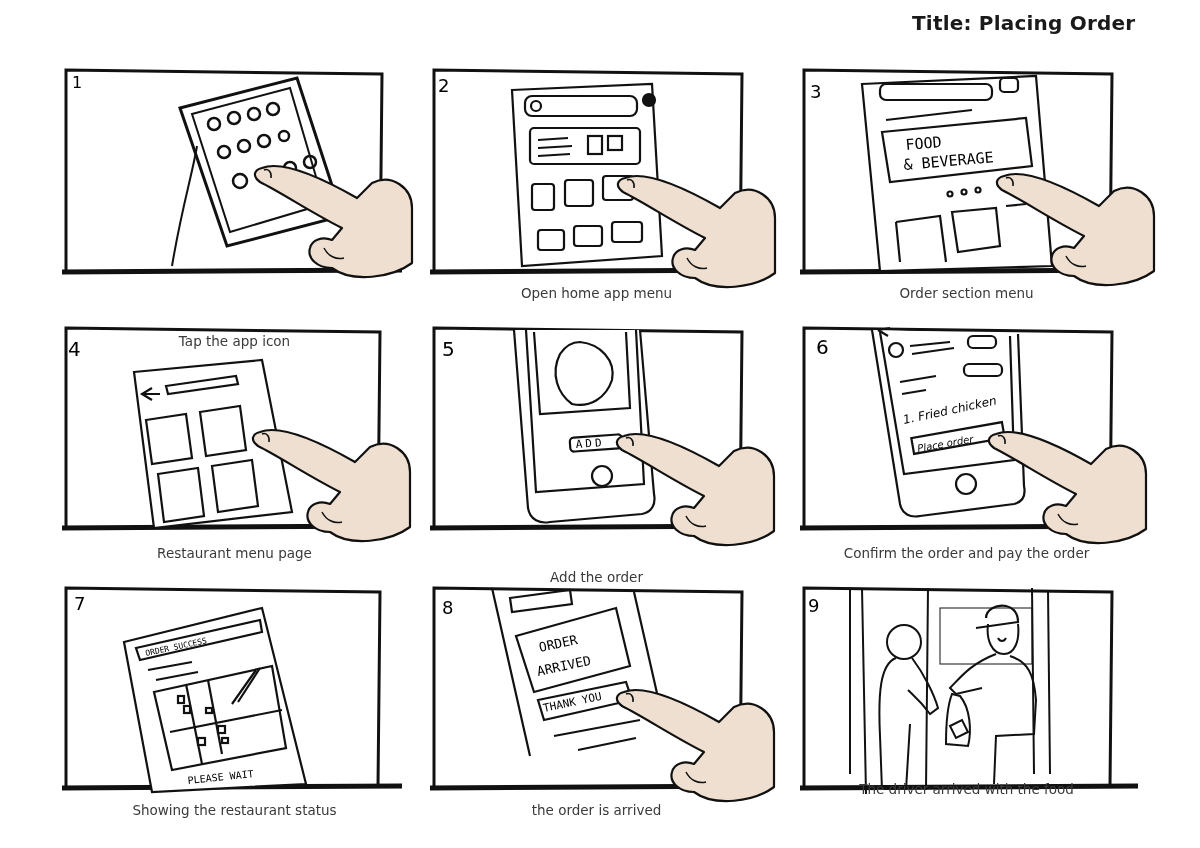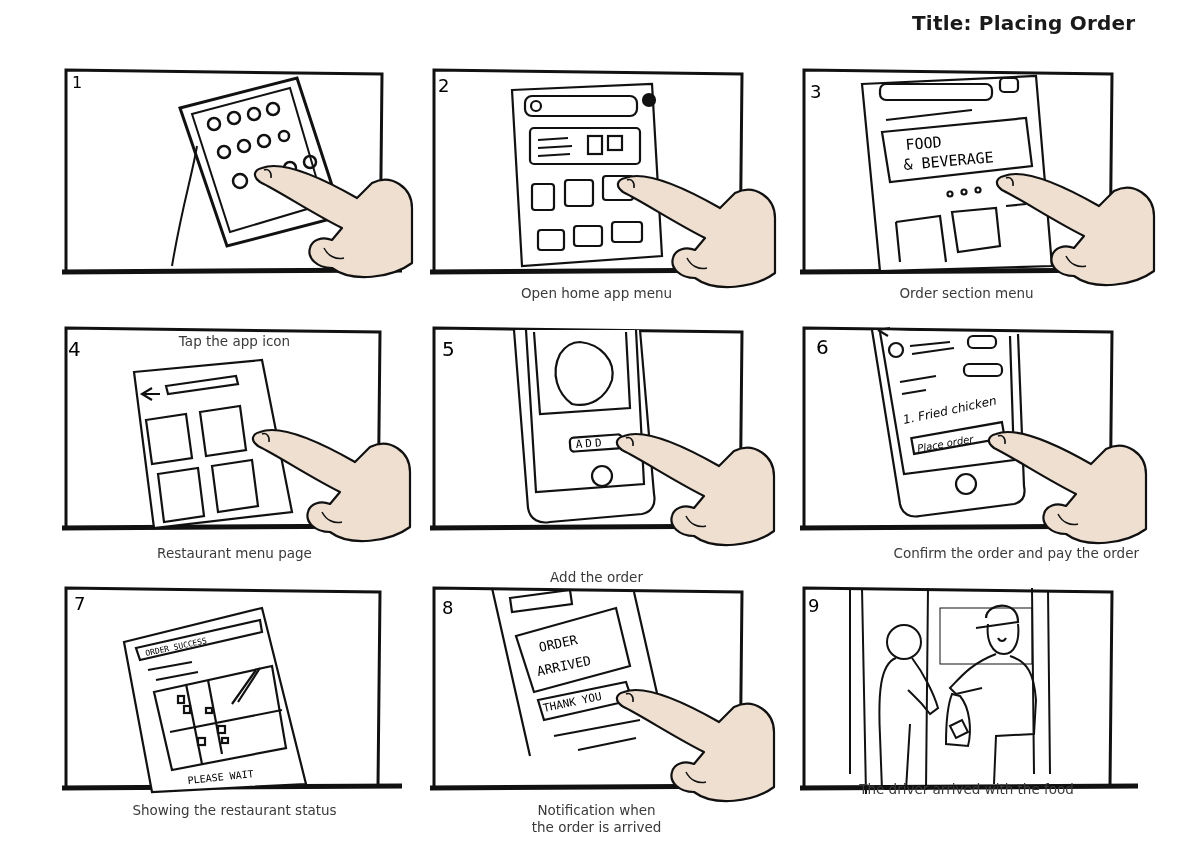--- a/index.html
+++ b/index.html
@@ -158,21 +158,21 @@
       <rect x="164" y="40" width="38" height="12" rx="5"></rect>
       <path d="M100,58 L136,52 M102,70 L126,66"></path>
       <rect x="112" y="106" width="92" height="16" transform="rotate(-10 158 114)"></rect>
       <circle cx="166" cy="160" r="10"></circle>
     </g>
     <text x="104" y="100" font-size="12" font-family="DejaVu Sans, sans-serif" font-style="italic" transform="rotate(-12 104 100)">1. Fried chicken</text>
     <text x="118" y="128" font-size="10" font-family="DejaVu Sans, sans-serif" font-style="italic" transform="rotate(-10 118 128)">Place order</text>
     <use href="#hand" x="196" y="110"></use>
   </svg>
 </div>
-<div class="caption" style="left:794px;top:545px;text-align:right;">Confirm the order and pay the order</div>
+<div class="caption" style="left:794px;top:545px;">Confirm the order and pay the order</div>
 
 <div class="panel" style="left:62px;top:584px;">
   <svg viewBox="0 0 345 210">
     <path d="M4,4 L318,8 L316,202 L4,204 Z" fill="none" stroke="#111" stroke-width="3"></path>
     <path d="M0,204 L340,202" stroke="#111" stroke-width="5"></path>
     <text class="num" x="12" y="26" font-size="18">7</text>
     <g fill="none" stroke="#111" stroke-width="2.2">
       <path d="M62,58 L200,24 L244,200 L90,208 Z" fill="#fff"></path>
       <path d="M74,64 L198,36 L200,48 L78,76 Z"></path>
       <path d="M86,86 L130,78 M94,96 L136,88"></path>
@@ -205,21 +205,20 @@
       <path d="M108,116 L196,98 L202,116 L114,136 Z"></path>
       <path d="M124,152 L210,136 M148,166 L206,154"></path>
     </g>
     <text x="110" y="68" font-size="13" font-family="DejaVu Sans Mono, monospace" transform="rotate(-12 110 68)">ORDER</text>
     <text x="108" y="92" font-size="13" font-family="DejaVu Sans Mono, monospace" transform="rotate(-12 108 92)">ARRIVED</text>
     <text x="114" y="128" font-size="11" font-family="DejaVu Sans Mono, monospace" transform="rotate(-12 114 128)">THANK YOU</text>
     <use href="#hand" x="194" y="108"></use>
   </svg>
 </div>
 <div class="caption" style="left:424px;top:802px;">
-  <div>Notification when</div>
   <div>the order is arrived</div>
 </div>
 
 <div class="panel" style="left:800px;top:584px;">
   <svg viewBox="0 0 345 210">
     <path d="M4,4 L312,8 L310,202 L4,204 Z" fill="none" stroke="#111" stroke-width="3"></path>
     <path d="M0,204 L338,202" stroke="#111" stroke-width="5"></path>
     <text class="num" x="8" y="28" font-size="18">9</text>
     <g fill="none" stroke="#111" stroke-width="2">
       <path d="M50,4 L50,190 M62,4 L66,210 M128,4 L126,206 M232,4 L234,190 M248,6 L250,190"></path>

